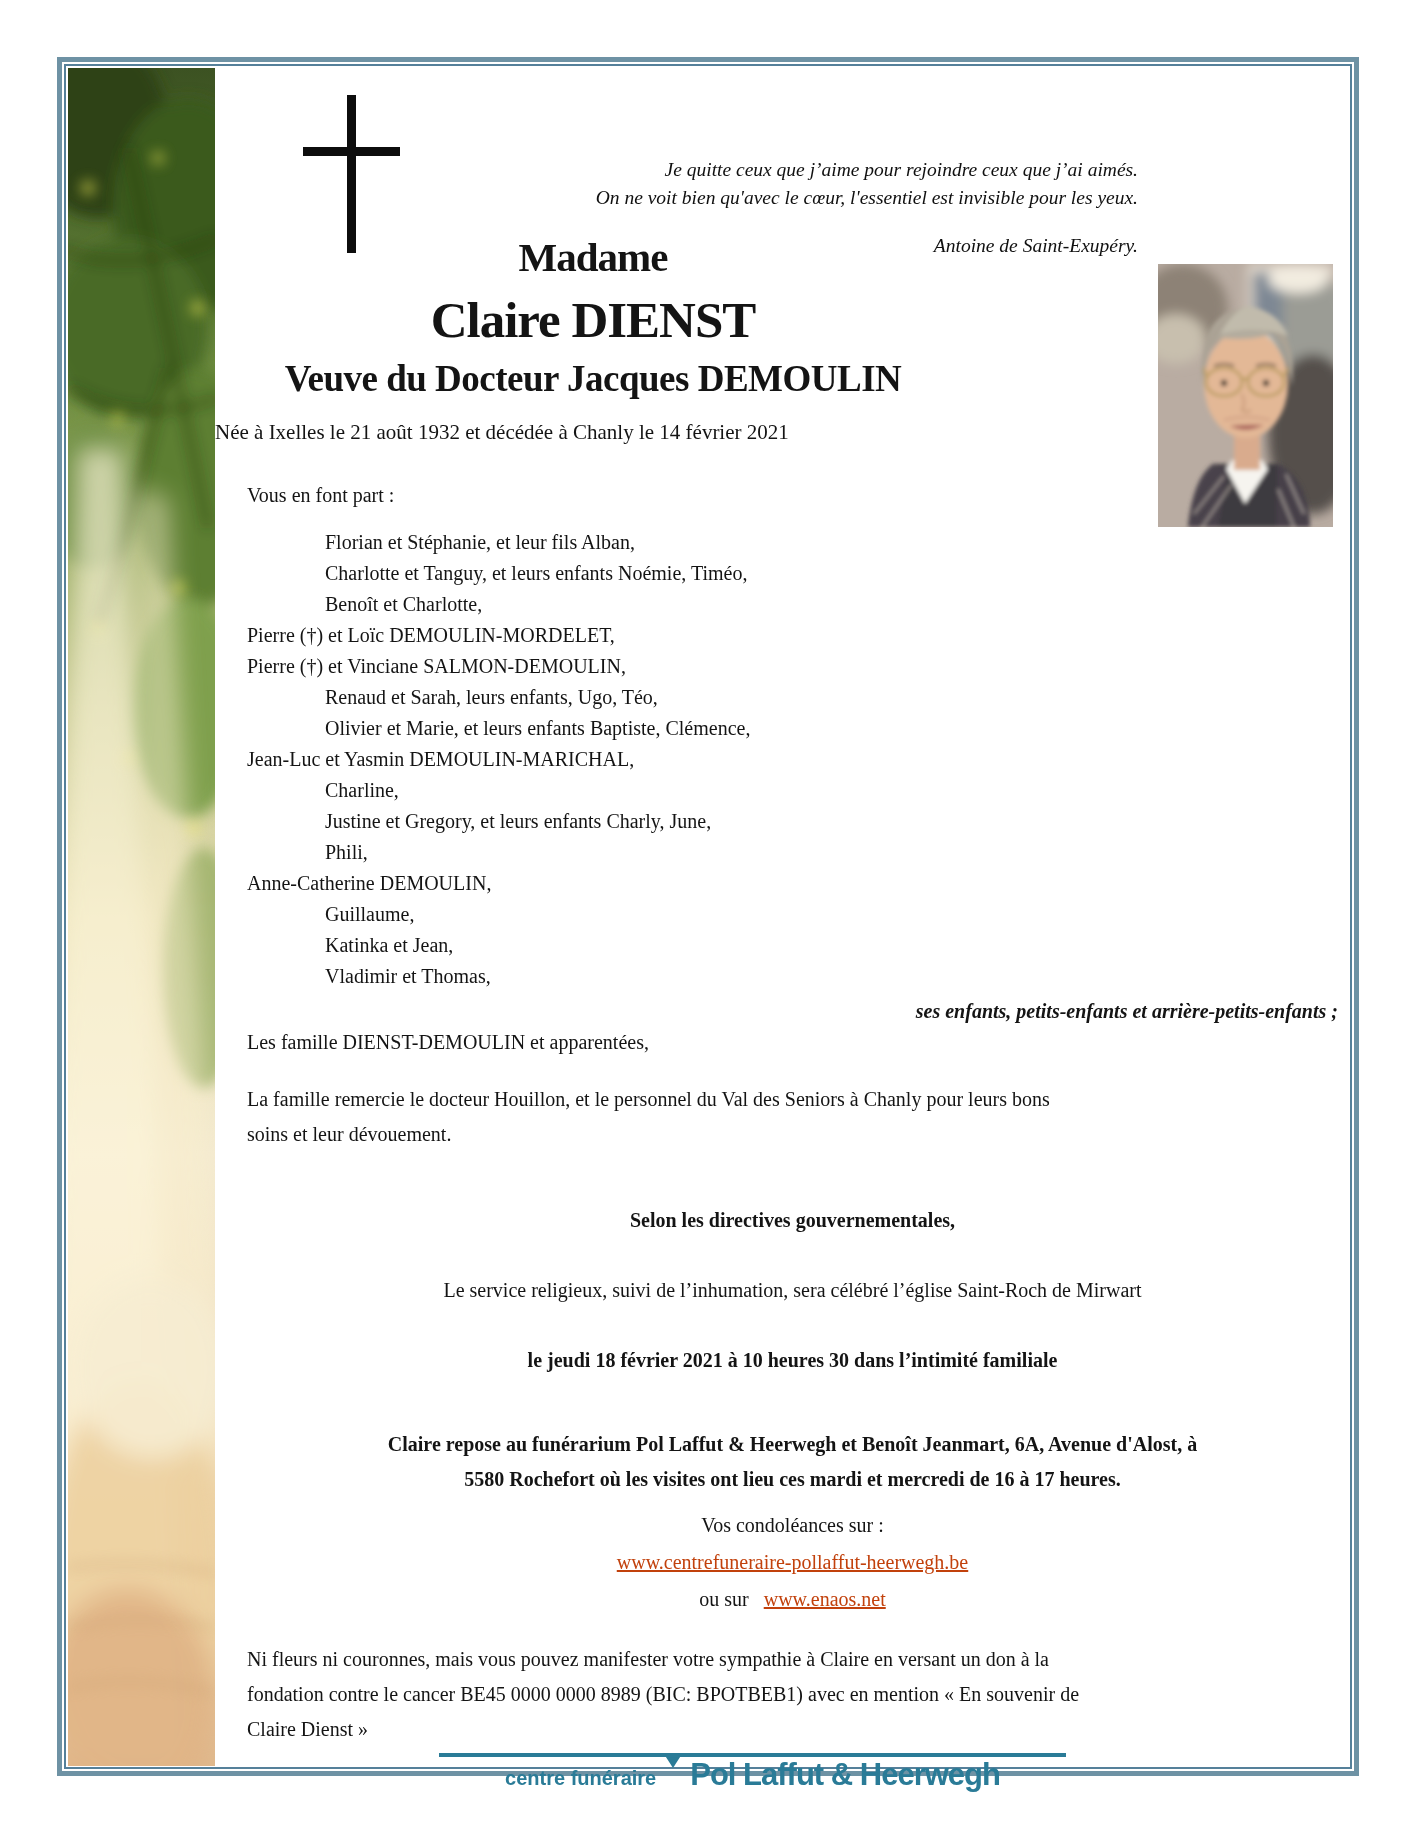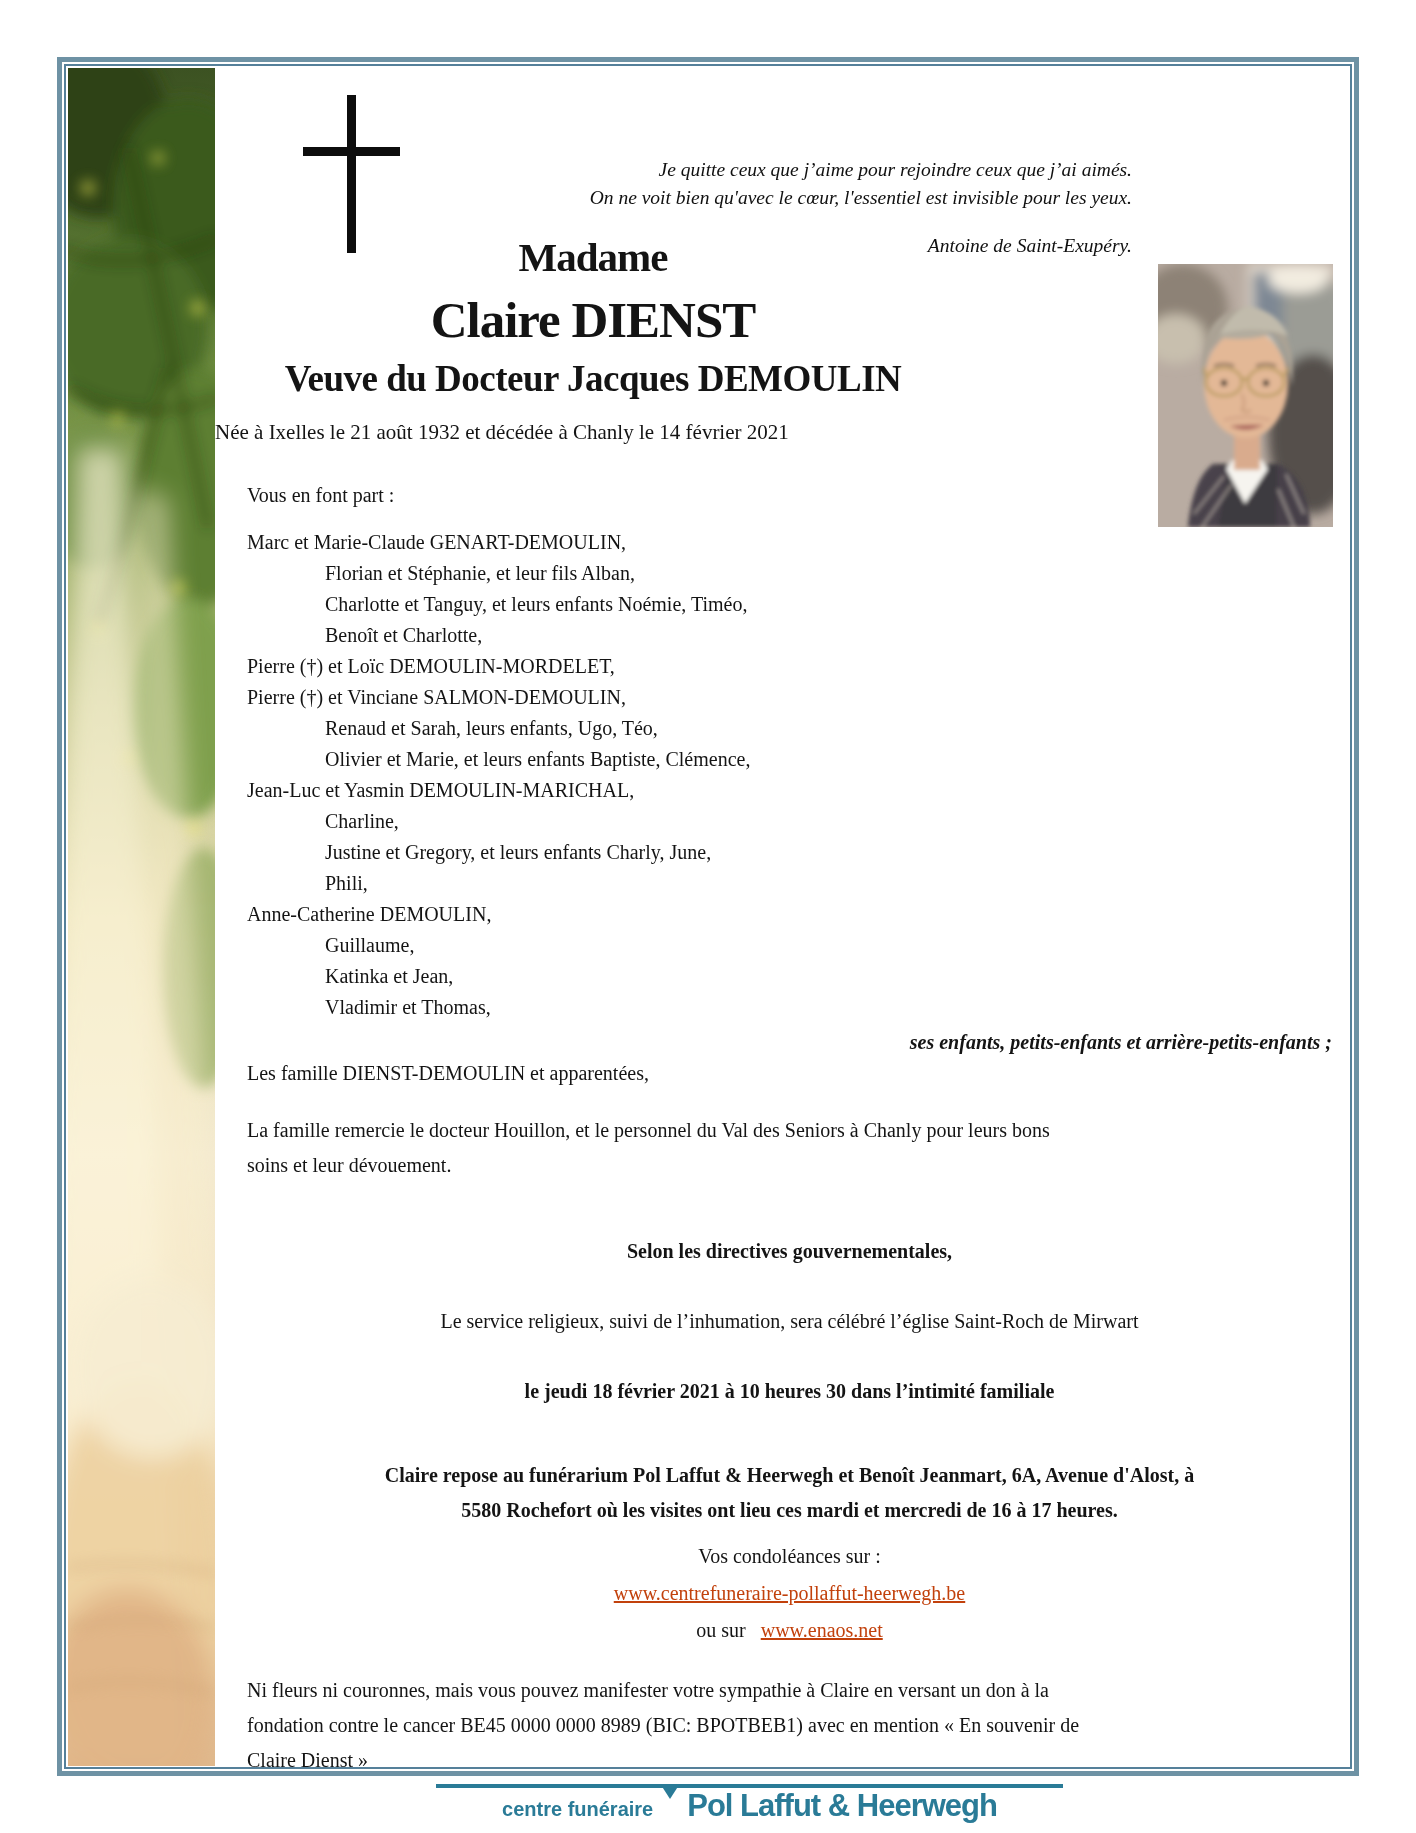--- a/index.html
+++ b/index.html
@@ -7,21 +7,21 @@
     position:relative;width:1416px;height:1833px;background:#ffffff;
     font-family:"Liberation Serif", serif;color:#141414;overflow:hidden;
   }
   
   .frame{position:absolute;left:57px;top:57px;width:1292px;height:1709px;border:5px solid #6e92a4;}
   .frame-inner{position:absolute;inset:2px;border:2px solid #55809a;}
   
   .sidebar{position:absolute;left:68px;top:68px;width:147px;height:1698px;}
   .sidebar svg{display:block;width:100%;height:100%;}
   
-  .content{position:absolute;left:215px;top:68px;width:1145px;height:1698px;}
+  .content{position:absolute;left:215px;top:68px;width:1145px;height:1698px;padding-left:6px;}
   
   .cross{position:absolute;left:88px;top:27px;width:97px;height:158px;}
   .cross .v{position:absolute;left:44px;top:0;width:9px;height:158px;background:#0d0d0d;}
   .cross .h{position:absolute;left:0;top:52px;width:97px;height:9px;background:#0d0d0d;}
   
   .quote{position:absolute;top:60px;right:228px;width:640px;text-align:right;
          font-style:italic;font-size:19.5px;line-height:28px;color:#101010;white-space:pre-line;}
   .quote .attr{display:block;margin-top:20px;}
   
   .titles{position:absolute;left:0;top:158px;width:756px;text-align:center;font-weight:bold;}
@@ -204,21 +204,20 @@
       <div class="title-veuve">Veuve du Docteur Jacques DEMOULIN</div>
     </div>
 
     <div class="lifedates">Née à Ixelles le 21 août 1932 et décédée à Chanly le 14 février 2021</div>
 
     <div class="main-text">
 
       <div class="intro">Vous en font part :</div>
 
       <div class="family-list" id="family-list">
-          <div>Marc et Marie-Claude GENART-DEMOULIN,</div>
           <div class="indent">Florian et Stéphanie, et leur fils Alban,</div>
           <div class="indent">Charlotte et Tanguy, et leurs enfants Noémie, Timéo,</div>
           <div class="indent">Benoît et Charlotte,</div>
           <div>Pierre (†) et Loïc DEMOULIN-MORDELET,</div>
           <div>Pierre (†) et Vinciane SALMON-DEMOULIN,</div>
           <div class="indent">Renaud et Sarah, leurs enfants, Ugo, Téo,</div>
           <div class="indent">Olivier et Marie, et leurs enfants Baptiste, Clémence,</div>
           <div>Jean-Luc et Yasmin DEMOULIN-MARICHAL,</div>
           <div class="indent">Charline,</div>
           <div class="indent">Justine et Gregory, et leurs enfants Charly, June,</div>

